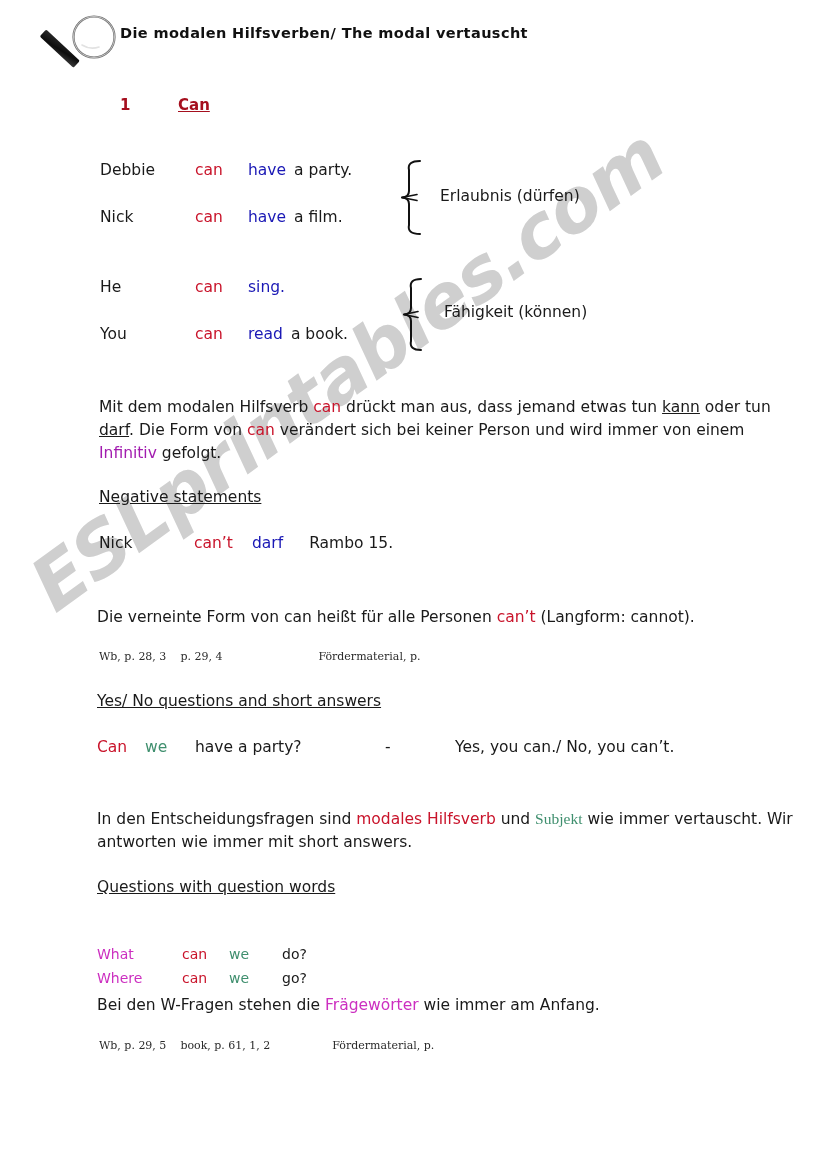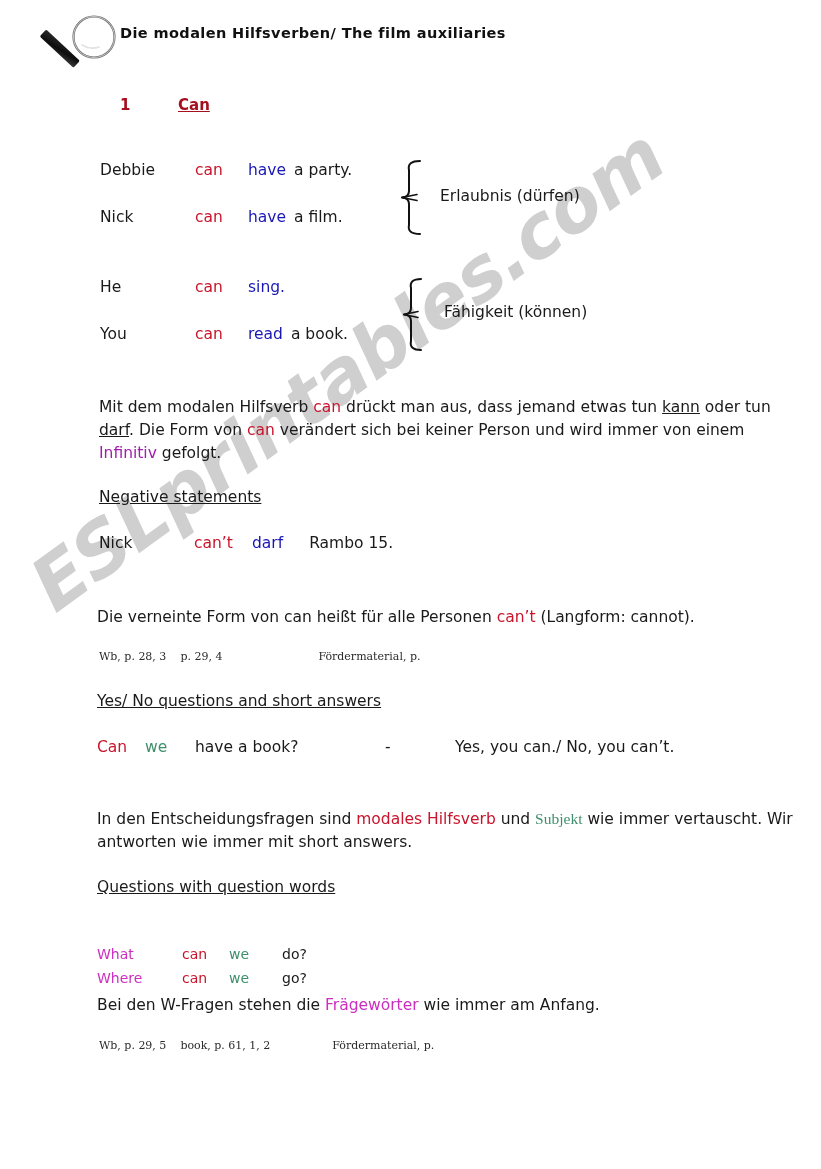--- a/index.html
+++ b/index.html
@@ -186,21 +186,21 @@
           <rect x="4" y="39.5" width="46" height="9.5" rx="1.5" fill="url(#handleGrad)"></rect>
         </g>
 
         <circle cx="64" cy="25" r="20.5" fill="#ffffff" stroke="#6e6e6e" stroke-width="2.2"></circle>
         <circle cx="64" cy="25" r="20.5" fill="none" stroke="#d8d8d8" stroke-width="0.8"></circle>
 
         <path d="M52 33 q8 5 17 2" fill="none" stroke="#e2e2e2" stroke-width="1.6" stroke-linecap="round"></path>
       </svg>
     </div>
 
-    <div id="doc-title">Die modalen Hilfsverben/ The film auxiliaries</div>
+    <div id="doc-title">Die modalen Hilfsverben/ The modal vertauscht</div>
 
     <div id="section-line">
       <span class="num">1</span><span class="ttl">Can</span>
     </div>
 
     <div class="sent" style="left:100px; top:162px;">
       <span class="col-subj">Debbie</span><span class="col-modal">can</span><span class="col-verb">have</span><span class="sp"></span><span>a party.</span>
     </div>
 
     <div class="sent" style="left:100px; top:209px;">
@@ -247,21 +247,21 @@
       <span>Die verneinte Form von can heißt für alle Personen </span><span class="c-red">can’t</span><span> (Langform: cannot).</span>
     </div>
 
     <div class="refline" style="left:99px; top:650px;">
       <span>Wb, p. 28, 3</span><span class="r2">p. 29, 4</span><span class="r3">Fördermaterial, p.</span>
     </div>
 
     <div class="heading" style="left:97px; top:692px;">Yes/ No questions and short answers</div>
 
     <div id="yesno-line" style="left:97px; top:738px;">
-      <span class="q-can">Can</span><span class="q-we">we</span><span class="q-rest">have  a  book?</span><span class="q-dash">-</span><span>Yes, you can./ No, you can’t.</span>
+      <span class="q-can">Can</span><span class="q-we">we</span><span class="q-rest">have  a  party?</span><span class="q-dash">-</span><span>Yes, you can./ No, you can’t.</span>
     </div>
 
     <div class="para" style="left:97px; top:808px; width:700px;">
       <span>In den Entscheidungsfragen sind </span><span class="c-red">modales Hilfsverb</span><span>  und </span><span class="c-green">Subjekt</span><span>  wie immer vertauscht. Wir antworten wie immer mit short answers.</span>
     </div>
 
     <div class="heading" style="left:97px; top:878px;">Questions with question words</div>
 
     <div class="qw-line" style="left:97px; top:924px;">
       <span class="qw">What</span><span class="qm">can</span><span class="qs">we</span><span>do?</span>

